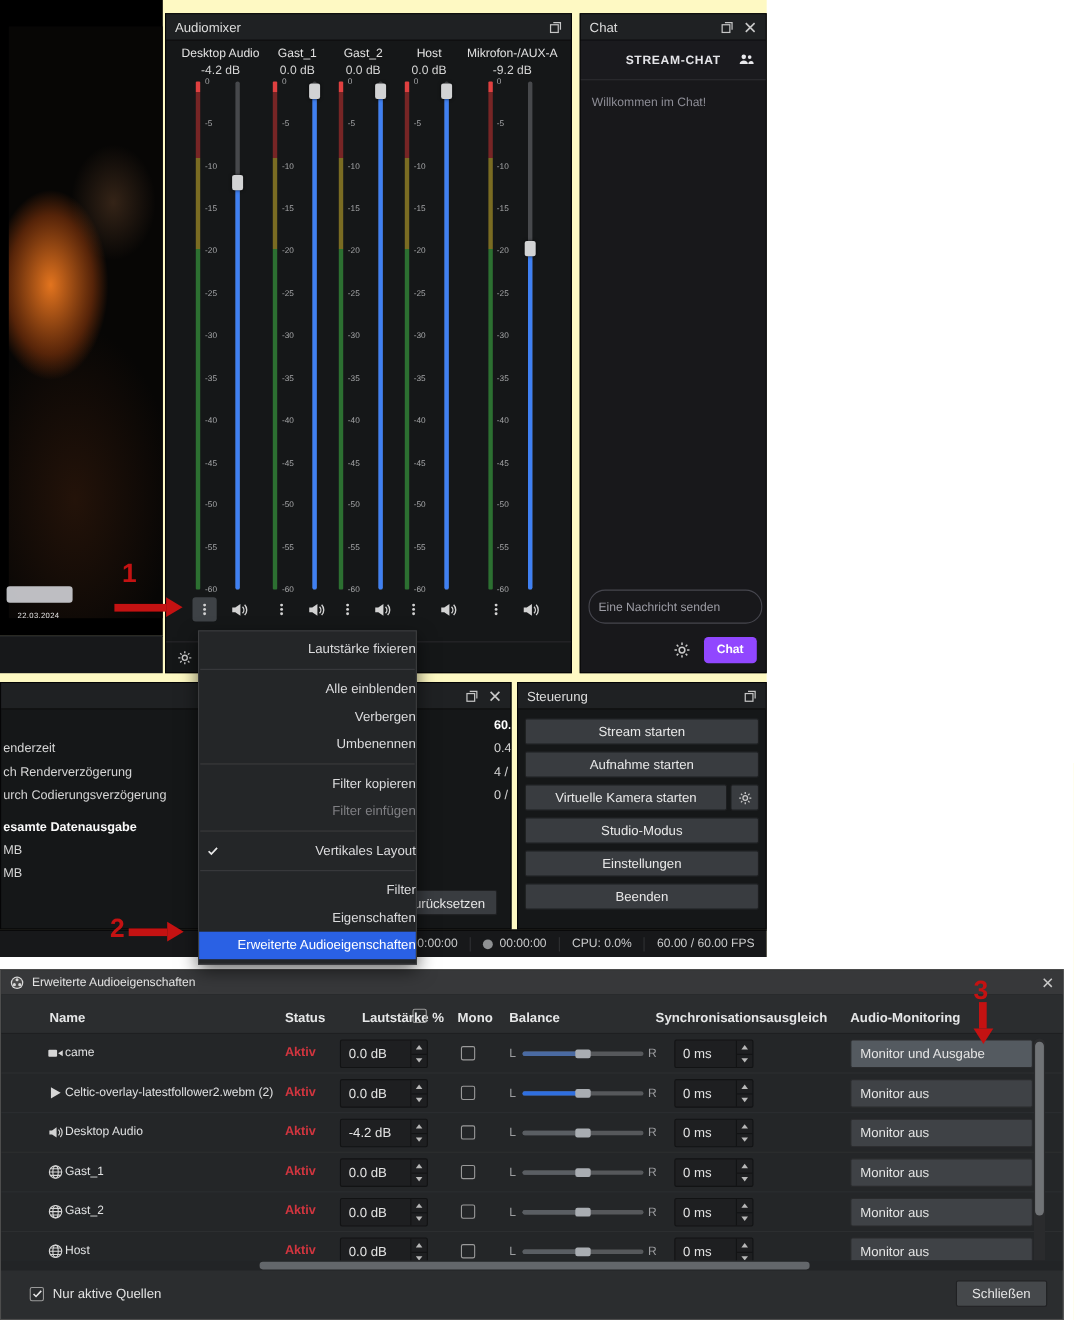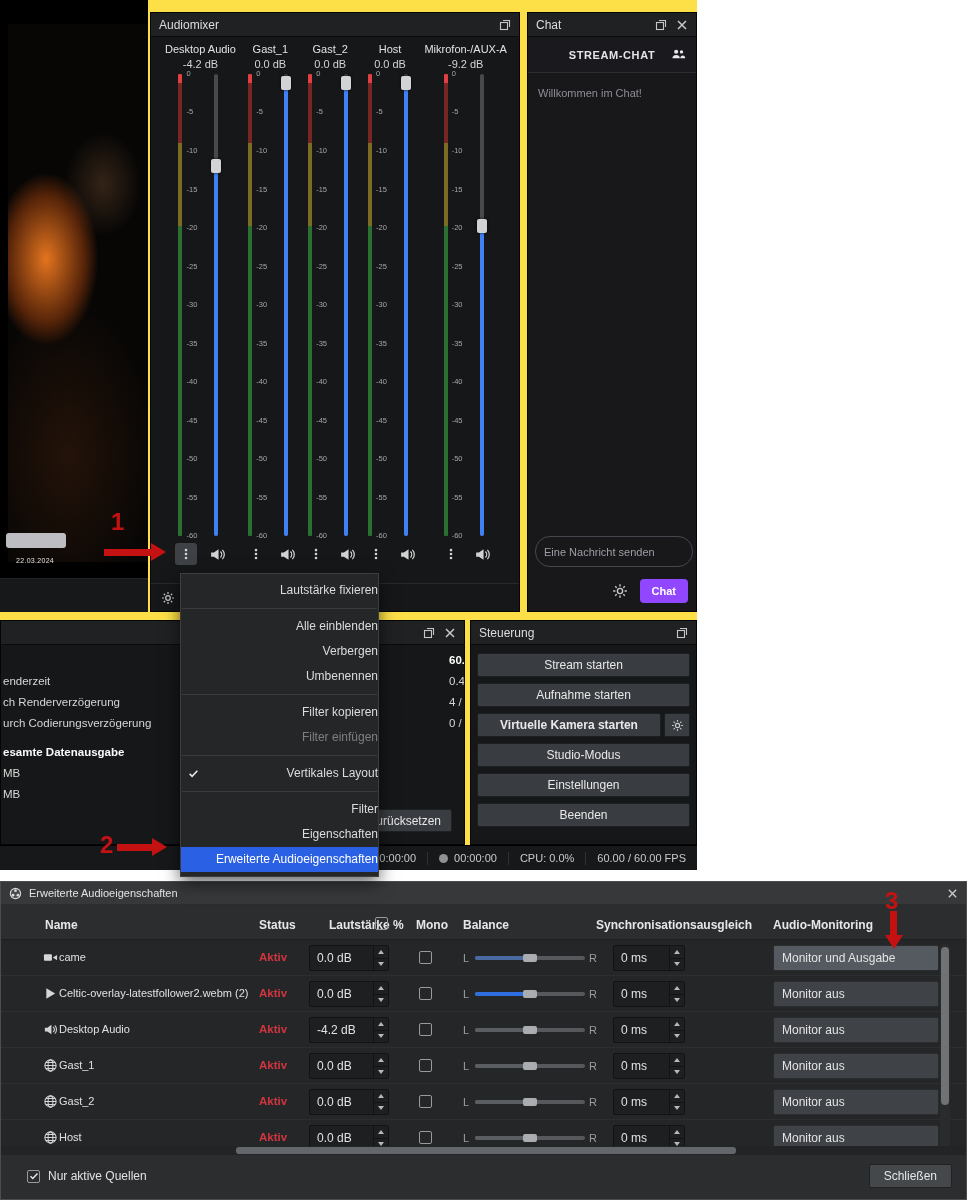--- a/index.html
+++ b/index.html
@@ -1,21 +1,21 @@
 <!DOCTYPE html>
 <html><head>
 <meta charset="utf-8">
 <style>
   * { box-sizing: border-box; margin: 0; padding: 0; }
   html,body { width: 976px; height: 1200px; }
   body { font-family: "Liberation Sans", sans-serif; background:#fff; }
   .canvas { position:relative; width:976px; height:1200px; background:#fff; overflow:hidden; }
 
   
-  .obs { position:absolute; left:0; top:0; width:697px; height:870px; background:#fde047; }
+  .obs { position:absolute; left:0; top:0; width:697px; height:870px; background:#fef9c3; }
 
   
   .preview { position:absolute; left:0; top:0; width:148px; height:578px; background:#000; overflow:hidden; }
   .scene-art { position:absolute; left:8px; top:24px; width:140px; height:538px; background:
      radial-gradient(70px 115px at 38px 235px, rgba(238,122,32,.95), rgba(150,60,12,.55) 55%, rgba(40,16,6,0) 75%),
      radial-gradient(55px 75px at 95px 160px, rgba(120,80,50,.40), transparent 70%),
      radial-gradient(120px 210px at 60px 430px, rgba(70,34,14,.45), transparent 75%),
      #070605; }
   .preview-banner { position:absolute; left:6px; bottom:30px; width:60px; height:15px; background:#cdced3; border-radius:3px; opacity:.92; }
   .pdate { position:absolute; left:16px; bottom:14px; font-size:7px; color:#e0e0e0; letter-spacing:.3px; }
@@ -74,21 +74,21 @@
   .sl { position:absolute; left:2px; top:3px; white-space:nowrap; }
   .sv { position:absolute; left:448px; top:3px; white-space:nowrap; }
   .sv.b { font-weight:700; color:#ffffff; }
   .reset-btn { position:absolute; right:12px; bottom:12px; height:23px; padding:0 10px; background:#393c40; border:1px solid #202123; border-radius:2px; color:#e6e6e6; font-size:12px; cursor:pointer; font-family:"Liberation Sans",sans-serif; }
 
   
   .panel.controls { left:470px; top:620px; width:227px; height:225px; }
   .controls-body { padding:8px 4px 0; }
   .ctl-btn { display:block; width:calc(100% - 4px); margin:0 2px 6px; height:24px; background:#393c40; border:1px solid #1d1e20; border-radius:2px; color:#e8e8e8; font-size:12px; cursor:pointer; font-family:"Liberation Sans",sans-serif; }
   .ctl-row { display:flex; gap:3px; margin:0 2px 6px; }
-  .ctl-row .ctl-btn { flex:1; margin:0; width:auto;font-weight:bold; }
+  .ctl-row .ctl-btn { flex:1; margin:0; width:auto; }
   .ctl-gear { width:26px; height:24px; background:#393c40; border:1px solid #1d1e20; border-radius:2px; display:flex; align-items:center; justify-content:center; cursor:pointer; }
   .ctl-gear .ic { width:13px; height:13px; }
 
   
   .menu { position:absolute; left:180px; top:573px; width:199px; background:#242628; border:1px solid #3c3d3f; box-shadow:0 6px 16px rgba(0,0,0,.6); padding:4px 0; z-index:50; }
   .menu-item { position:relative; height:25px; line-height:25px; padding-left:20px; font-size:12px; color:#dcdcde; white-space:nowrap; cursor:pointer;text-align:right; }
   .menu-item.disabled { color:#7f7f83; cursor:default; }
   .menu-item.hl { background:#2a61e4; color:#ffffff; }
   .mi-check { position:absolute; left:7px; top:7px; width:11px; height:11px; }
   .menu-sep { height:1px; background:#3a3b3d; margin:5px 1px; }

